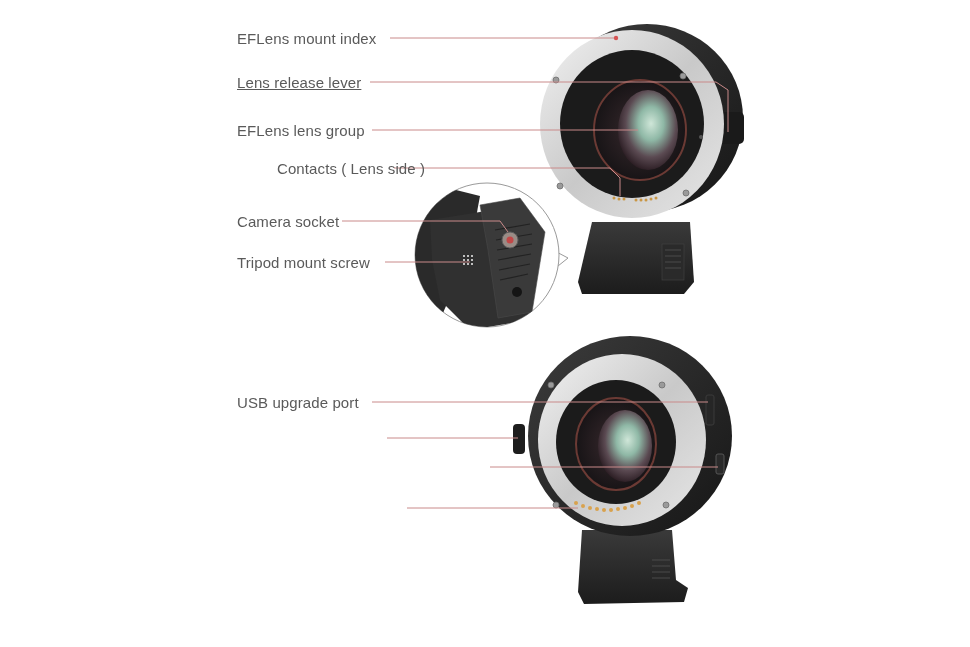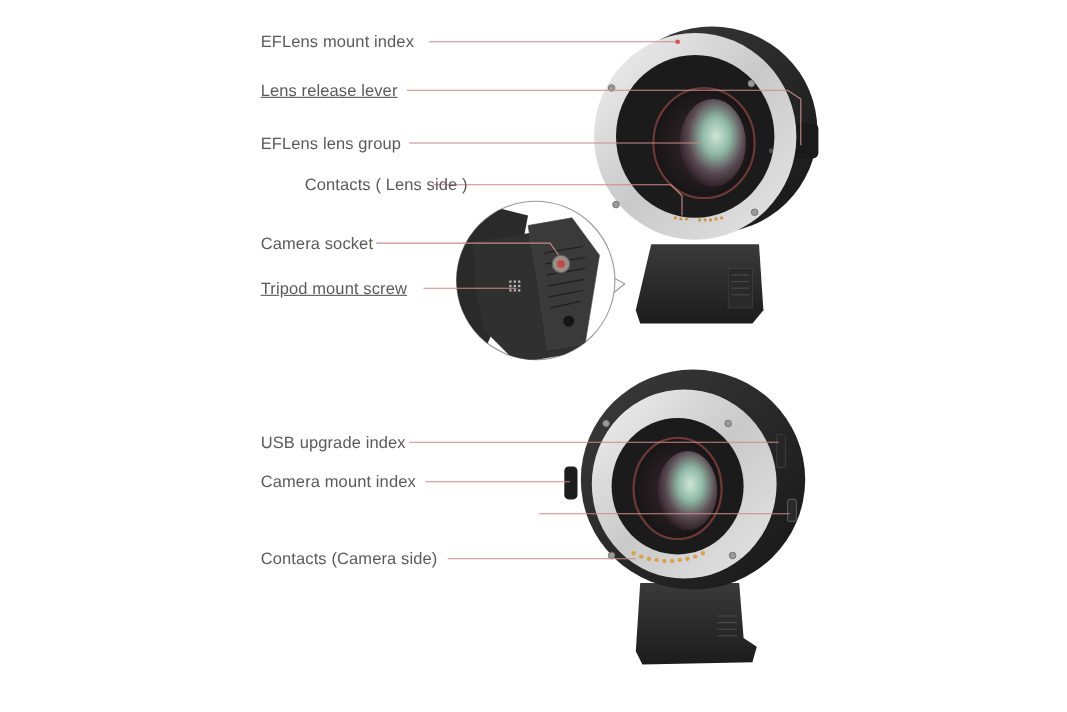--- a/index.html
+++ b/index.html
@@ -182,18 +182,16 @@
       <line x1="407" y1="508" x2="578" y2="508"></line>
     </g>
   </svg>
 
   <div class="label" style="left:237px; top:30px;">EFLens mount index</div>
   <div class="label" style="left:237px; top:74px;text-decoration:underline;">Lens release lever</div>
   <div class="label" style="left:237px; top:122px;">EFLens lens group</div>
   <div class="label" style="left:237px; top:160px;margin-left:40px;">Contacts ( Lens side )</div>
 
   <div class="label" style="left:237px; top:213px;">Camera socket</div>
-  <div class="label" style="left:237px; top:254px;text-decoration:underline;">Tripod mount screw</div>
+  <div class="label" style="left:237px; top:254px;">Tripod mount screw</div>
 
-  <div class="label" style="left:237px; top:394px;">USB upgrade index</div>
-  <div class="label" style="left:237px; top:430px;">Camera mount index</div>
-  <div class="label" style="left:237px; top:500px;">Contacts (Camera side)</div>
+  <div class="label" style="left:237px; top:394px;">USB upgrade port</div>
 </div>
 
 </body></html>

